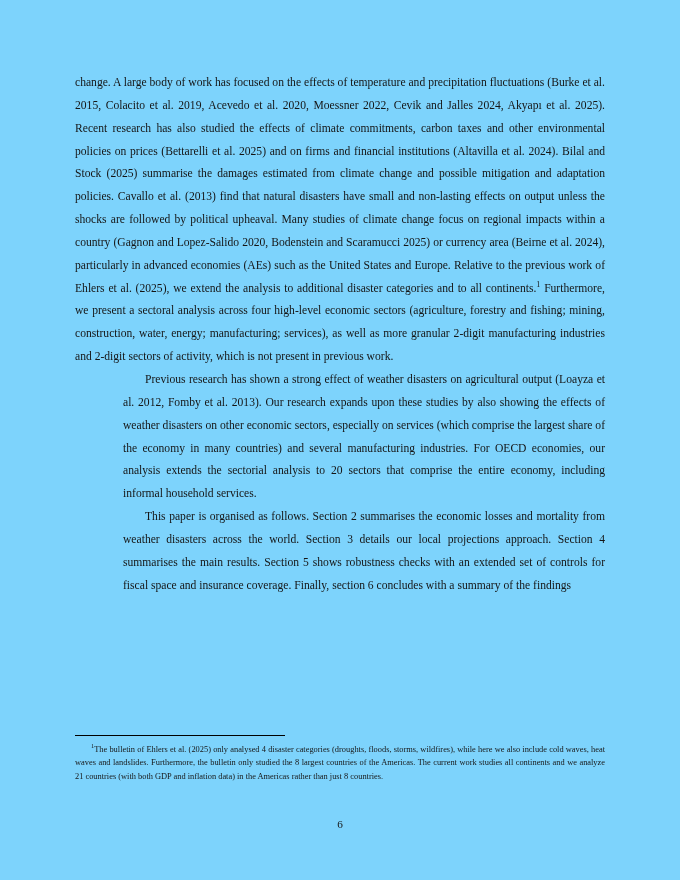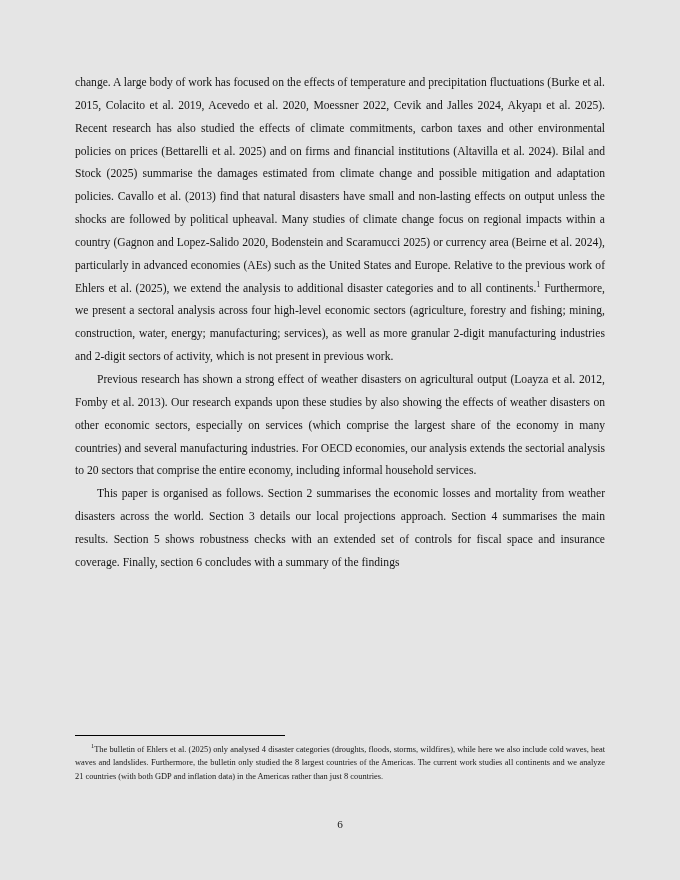--- a/index.html
+++ b/index.html
@@ -16,21 +16,21 @@
     color: #000000;
     overflow: hidden;
   }
 
   .page {
     position: absolute;
     left: 0;
     top: 0;
     width: 680px;
     height: 880px;
-    background: #e5e5e5;
+    background: #7dd3fc;
   }
 
   .content {
     position: absolute;
     left: 75px;
     top: 72px;
     width: 530px;
   }
 
   .body-text {
@@ -39,20 +39,21 @@
     text-align: justify;
     text-justify: inter-word;
     -webkit-hyphens: none;
     hyphens: none;
     margin: 0;
     color: #151515;
   }
 
   .body-text + .body-text {
     margin-top: 0;
+    margin-left: 48px;
   }
 
   .indent {
     text-indent: 22px;
   }
 
   .fn-marker {
     font-size: 8px;
     vertical-align: super;
     line-height: 0;

